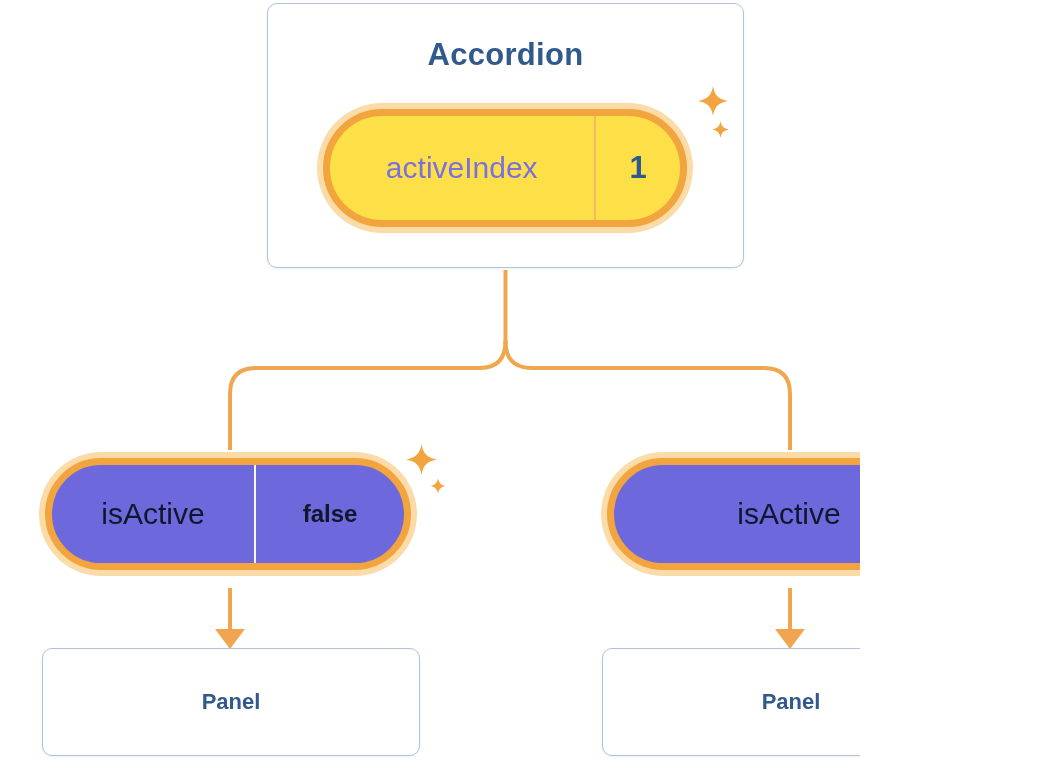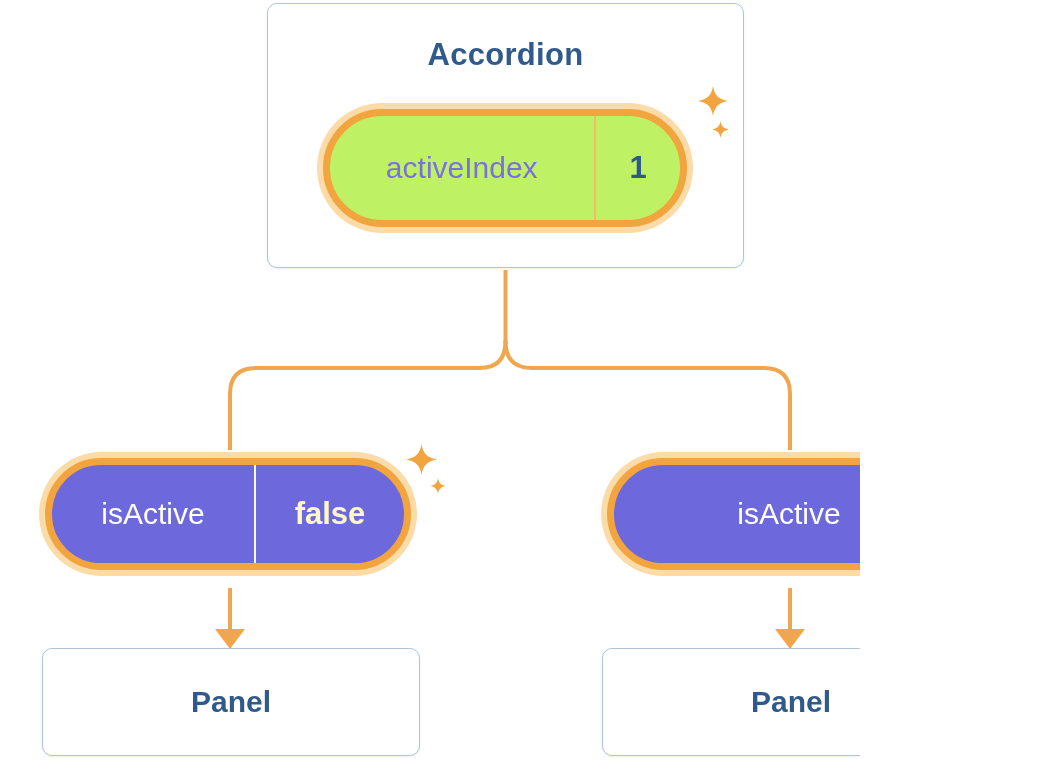--- a/index.html
+++ b/index.html
@@ -18,39 +18,39 @@
 
   .card{position:absolute;background:#fff;border:1.5px solid var(--card-border);
         border-radius:10px;box-shadow:0 1px 3px rgba(40,60,110,0.08);}
   .accordion-card{left:267px;top:3px;width:477px;height:265px;}
   .card-title{position:absolute;left:0;right:0;top:33px;text-align:center;
               font-size:31px;font-weight:600;color:var(--navy);letter-spacing:.3px;}
   .panel-card{top:648px;width:378px;height:108px;}
   .panel-left{left:42px;}
   .panel-right{left:602px;}
   .panel-title{position:absolute;left:0;right:0;top:50%;transform:translateY(-50%);
-               text-align:center;font-size:30px;font-weight:600;color:var(--navy);}
+               text-align:center;font-size:22px;font-weight:600;color:var(--navy);}
 
   .pill{position:absolute;display:flex;align-items:stretch;
         border:7px solid var(--orange);box-shadow:0 0 0 6px var(--glow);
         border-radius:80px;overflow:hidden;}
-  .state-pill{left:323px;top:109px;width:364px;height:118px;background:#bef264;}
+  .state-pill{left:323px;top:109px;width:364px;height:118px;background:#fde047;}
   .prop-pill{background:var(--purple-fill);width:366px;height:112px;}
   .prop-pill-left{left:45px;top:458px;}
   .prop-pill-right{left:607px;top:458px;}
 
   .pill-label{flex:1;display:flex;align-items:center;justify-content:center;}
   .state-pill .pill-label{color:var(--purple-text);font-size:30px;}
-  .prop-pill  .pill-label{color:#ffffff;font-size:30px;}
+  .prop-pill  .pill-label{color:#0f172a;font-size:30px;}
   .pill-divider{width:2.5px;}
   .state-pill .pill-divider{background:var(--divider-orange);}
   .prop-pill  .pill-divider{background:rgba(255,255,255,.95);width:2px;}
   .pill-value{display:flex;align-items:center;justify-content:center;font-weight:700;}
   .state-pill .pill-value{width:84px;color:var(--navy);font-size:31px;}
-  .prop-pill  .pill-value{width:148px;color:#fef9c3;font-size:31px;}
+  .prop-pill  .pill-value{width:148px;color:#0f172a;font-size:24px;}
 
   .connector{position:absolute;left:0;top:0;width:1042px;height:770px;pointer-events:none;}
   .line{fill:none;stroke:var(--orange-line);stroke-width:4px;}
   .head{fill:var(--orange-line);stroke:none;}
 
   .sparkle{position:absolute;}
   .sparkle svg{display:block;}
   .sparkle path{fill:var(--orange);}
 </style>
 </head>

